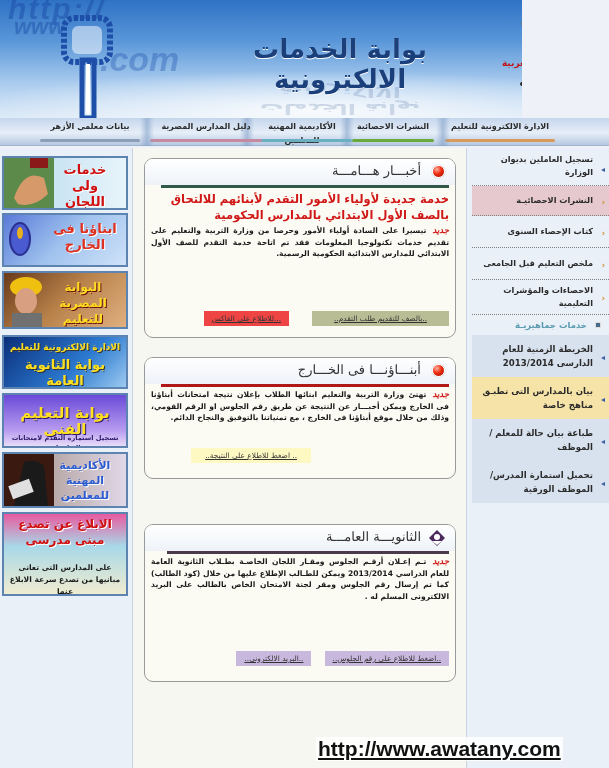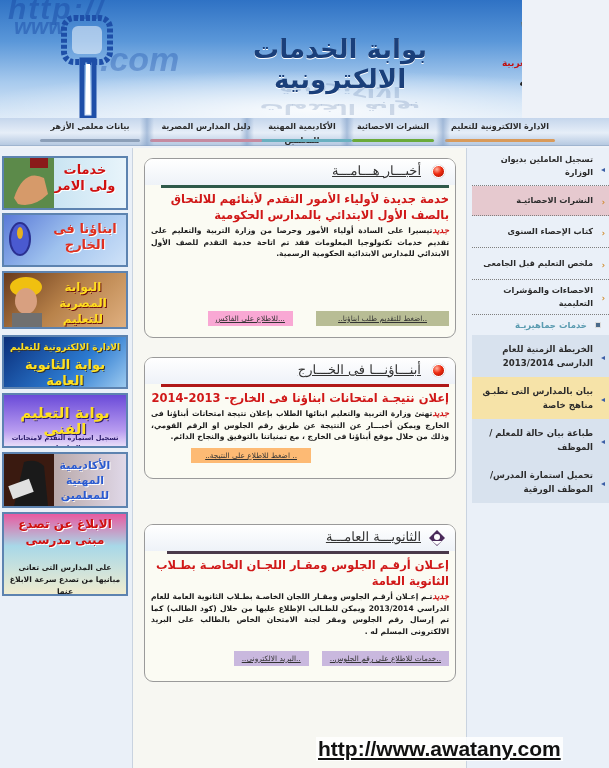--- a/index.html
+++ b/index.html
@@ -37,27 +37,27 @@
   .right-col { position: absolute; left: 467px; top: 148px; width: 142px; height: 620px; background: #eaf0f8; }
 
   
   .banner { position: absolute; left: 2px; width: 126px; border: 2px solid #5d83b0; overflow: hidden; direction: rtl; }
   .banner .title { position: absolute; right: 6px; text-align: center; font: bold 13px "DejaVu Sans", sans-serif; line-height: 16px; }
   .banner .art { position: absolute; left: 0; top: 0; bottom: 0; }
 
   
   .news-box { position: absolute; left: 144px; width: 312px; background: #fbfbf3; border: 1px solid #9a9a9a; border-radius: 9px; direction: rtl; overflow: hidden; }
   .news-head { position: relative; height: 26px; background: linear-gradient(180deg, #fff 0%, #eef2f8 100%); }
-  .news-head .h-title { position: absolute; right: 34px; top: 4px; font: 13px "DejaVu Serif", serif; color: #333; letter-spacing: 1px; text-decoration: underline; }
+  .news-head .h-title { position: absolute; right: 34px; top: 4px; font: 13px "DejaVu Serif", serif; color: #333; letter-spacing: 1px; }
   .news-head .dot { position: absolute; right: 10px; top: 6px; width: 13px; height: 13px; border-radius: 50%;
     background: radial-gradient(circle at 35% 30%, #ffb3a0 0%, #ee2b10 45%, #a01000 100%); border: 1px solid #fff; box-shadow: 0 0 1px #888; }
   .news-rule { height: 3px; margin: 0 6px 0 16px; }
   .news-headline { padding: 3px 6px 0 6px; font: bold 11.5px "DejaVu Sans", sans-serif; color: #d01818; line-height: 16px; }
   .news-body { padding: 2px 6px 0 6px; font: bold 7.6px "DejaVu Sans", sans-serif; color: #1a1a1a; line-height: 11.5px; text-align: justify; }
-  .news-body .new-tag { color: #d01818; font: bold italic 8.5px "DejaVu Serif", serif; }
+  .news-body .new-tag { color: #d01818; font: bold italic 8.5px "DejaVu Serif", serif; margin-left: 6px; }
   .btn-row { position: absolute; bottom: 10px; right: 6px; left: 6px; height: 16px; direction: rtl; }
   .news-btn { display: inline-block; height: 15px; padding: 0 8px; margin-left: 8px; font: 7.4px "DejaVu Sans", sans-serif; color: #333; line-height: 15px; text-decoration: underline; vertical-align: top; }
 
   
   .side-list { position: absolute; left: 472px; top: 150px; width: 137px; direction: rtl; }
   .side-item { position: relative; padding: 6px 16px 6px 4px; font: bold 8.2px "DejaVu Sans", sans-serif; color: #2b2b2b; line-height: 13px; border-bottom: 1px dotted #7f7f7f; }
   .side-item .arrow { position: absolute; right: 4px; top: 50%; margin-top: -5px; font-size: 8px; color: #3c5fa6; }
   .side-section { padding: 5px 22px 5px 4px; font: bold 8.5px "DejaVu Sans", sans-serif; color: #5a9bb0; letter-spacing: 1px; position: relative; }
   .side-section .sq { position: absolute; right: 8px; top: 7px; width: 6px; height: 6px; background: #4a6a8a; border: 1px solid #ddd; }
   .side-item2 { position: relative; padding: 7px 16px 7px 6px; font: bold 8.6px "DejaVu Sans", sans-serif; color: #2b2b2b; line-height: 14px; }
@@ -123,21 +123,21 @@
 <div class="left-col"></div>
 <div class="center-col"></div>
 <div class="right-col"></div>
 
 <div class="banner" style="top:156px;height:54px;background:linear-gradient(90deg,#4a7a3a 0%,#c9e4f2 40%,#e8f4fb 100%);">
   <svg class="art" width="50" height="50" viewBox="0 0 50 50">
     <rect x="0" y="0" width="50" height="50" fill="#5c8a4a"></rect>
     <path d="M10 40 Q20 10 40 20 L44 36 Q30 50 14 46 Z" fill="#d69a6a"></path>
     <rect x="26" y="0" width="18" height="10" fill="#8a1a1a"></rect>
   </svg>
-  <div class="title" style="top:4px;color:#d01010;text-shadow:1px 1px 0 #fff;width:70px;">خدمات ولى الامر</div>
+  <div class="title" style="top:4px;color:#d01010;text-shadow:1px 1px 0 #fff;width:70px;">خدمات ولى اللجان</div>
 </div>
 
 <div class="banner" style="top:213px;height:54px;background:linear-gradient(135deg,#5a7ad8 0%,#9fc2ee 50%,#cfe2f8 100%);">
   <svg class="art" width="44" height="50" viewBox="0 0 44 50">
     <ellipse cx="16" cy="24" rx="10" ry="16" fill="#4a5ad0" stroke="#2a3090" stroke-width="2"></ellipse>
     <ellipse cx="16" cy="18" rx="3" ry="6" fill="#e6b020"></ellipse>
   </svg>
   <div class="title" style="top:6px;color:#e03020;text-shadow:1px 1px 0 #fff;width:70px;">ابناؤنا فى الخارج</div>
 </div>
 
@@ -176,52 +176,50 @@
 
 <div class="news-box" style="top:158px;height:180px;">
   <div class="news-head">
     <span class="dot"></span>
     <span class="h-title">أخبـــار هـــامـــة</span>
   </div>
   <div class="news-rule" style="background:#2f5a4a"></div>
   <div class="news-headline">خدمة جديدة لأولياء الأمور التقدم لأبنائهم للالتحاق بالصف الأول الابتدائي بالمدارس الحكومية</div>
   <div class="news-body"><span class="new-tag">جديد</span><span>تيسيرا على السادة أولياء الأمور وحرصا من وزارة التربية والتعليم على تقديم خدمات تكنولوجيا المعلومات فقد تم اتاحة خدمة التقدم للصف الأول الابتدائي للمدارس الابتدائية الحكومية الرسمية.</span></div>
   <div class="btn-row">
-    <span class="news-btn" style="background:#b8bd95;margin-left:18px;padding:0 22px;">..اضغط للتقديم طلب ابناؤنا..</span>
-    <span class="news-btn" style="background:#f9a8d4;">...للاطلاع على الفاكس</span>
+    <span class="news-btn" style="background:#b8bd95;margin-left:18px;padding:0 22px;">..بالصف للتقديم طلب التقدم..</span>
+    <span class="news-btn" style="background:#ef4444;">...للاطلاع على الفاكس</span>
   </div>
 </div>
 
 <div class="news-box" style="top:357px;height:122px;">
   <div class="news-head">
     <span class="dot"></span>
     <span class="h-title">أبنـــاؤنـــا فى الخـــارج</span>
   </div>
   <div class="news-rule" style="background:#b01818"></div>
-  <div class="news-headline">إعلان نتيجـة امتحانات ابناؤنا فى الخارج- 2013-2014</div>
   <div class="news-body"><span class="new-tag">جديد</span><span>تهنئ وزارة التربية والتعليم ابنائها الطلاب بإعلان نتيجة امتحانات أبناؤنا فى الخارج ويمكن أخبـــار عن النتيجة عن طريق رقم الجلوس او الرقم القومي، وذلك من خلال موقع أبناؤنا فى الخارج ، مع تمنياتنا بالتوفيق والنجاح الدائم.</span></div>
   <div class="btn-row" style="bottom:14px;">
-    <span class="news-btn" style="background:#fdba74;margin-right:138px;padding:0 14px;">.. اضغط للاطلاع على النتيجة..</span>
+    <span class="news-btn" style="background:#fef9c3;margin-right:138px;padding:0 14px;">.. اضغط للاطلاع على النتيجة..</span>
   </div>
 </div>
 
 <div class="news-box" style="top:524px;height:158px;">
   <div class="news-head">
     <svg style="position:absolute;right:10px;top:5px;" width="16" height="16" viewBox="0 0 16 16">
       <path d="M8 0 L16 8 L8 16 L0 8 Z" fill="#4a2a5a"></path>
       <circle cx="8" cy="7" r="3" fill="#fff"></circle>
       <path d="M3 11 L13 11 L8 15 Z" fill="#fff"></path>
     </svg>
     <span class="h-title">الثانويـــة العامـــة</span>
   </div>
   <div class="news-rule" style="background:#4a3a4a;margin-left:22px;"></div>
-  <div class="news-headline">إعـلان أرقـم الجلوس ومقـار اللجـان الخاصـة بطـلاب الثانوية العامة</div>
   <div class="news-body"><span class="new-tag">جديد</span><span>تـم إعـلان أرقـم الجلوس ومقـار اللجان الخاصـة بطـلاب الثانوية العامة للعام الدراسي 2013/2014 ويمكن للطـالب الإطلاع عليها من خلال (كود الطالب) كما تم إرسال رقم الجلوس ومقر لجنة الامتحان الخاص بالطالب على البريد الالكترونى المسلم له .</span></div>
   <div class="btn-row" style="bottom:14px;">
-    <span class="news-btn" style="background:#c9b8de;">..خدمات للاطلاع على رقم الجلوس..</span>
+    <span class="news-btn" style="background:#c9b8de;">..اضغط للاطلاع على رقم الجلوس..</span>
     <span class="news-btn" style="background:#c9b8de;">..البريد الالكترونى..</span>
   </div>
 </div>
 
 <div class="side-list">
   <div class="side-item" style="padding-top:3px;">
     <span class="arrow">◂</span>
     <span>تسجيل العاملين بديوان الوزارة</span>
   </div>
   <div class="side-item" style="background:#e6c9cf;padding-top:8px;padding-bottom:8px;">

